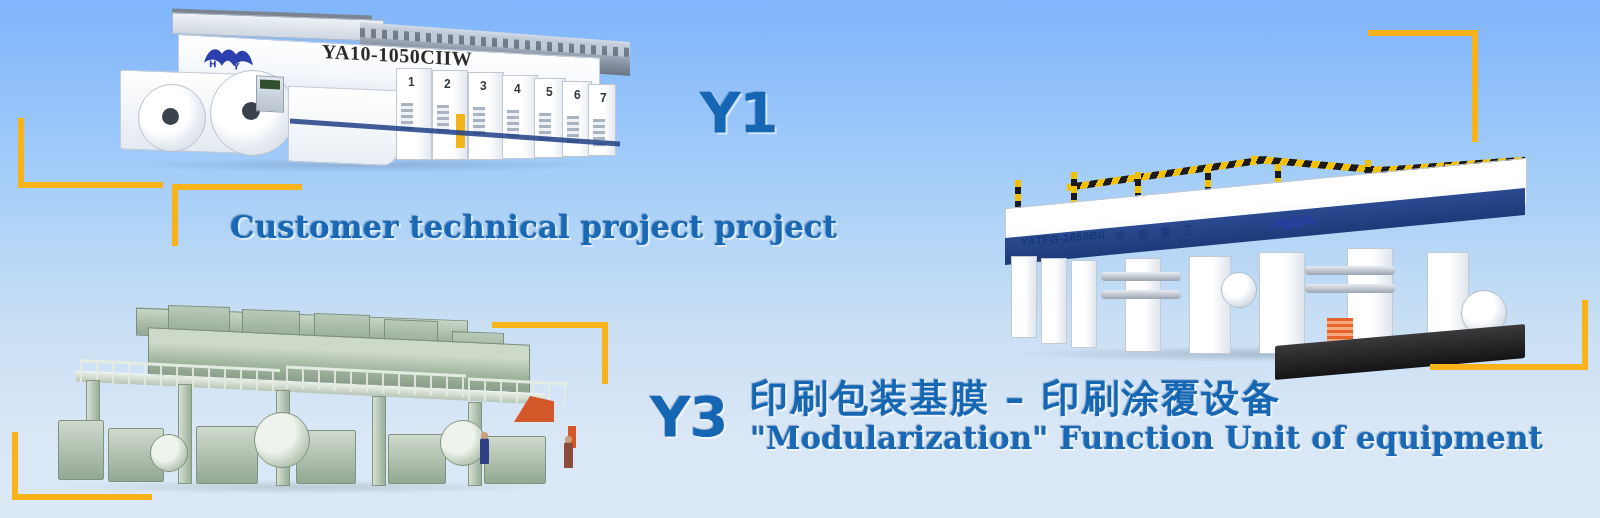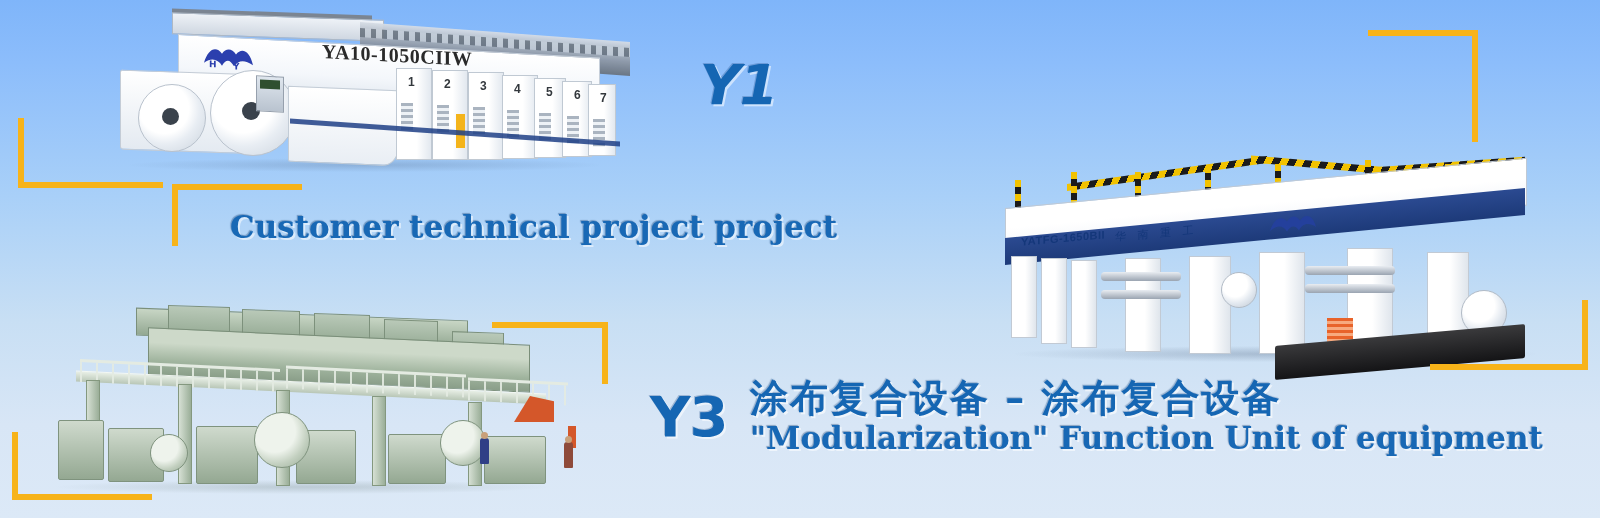--- a/index.html
+++ b/index.html
@@ -399,33 +399,33 @@
   <div class="bracket" style="left:1430px;top:300px;width:158px;height:70px;">
     <i class="v" style="left:152px;top:0;height:70px;"></i>
     <i class="h" style="left:0;top:64px;width:158px;"></i>
   </div>
 
   <div class="bracket" style="left:12px;top:432px;width:140px;height:68px;">
     <i class="v" style="left:0;top:0;height:68px;"></i>
     <i class="h" style="left:0;top:62px;width:140px;"></i>
   </div>
 
-  <div class="txtblock" style="left:700px;top:52px;font-style:italic;">
+  <div class="txtblock" style="left:700px;top:80px;">
     <span class="ycode">Y1</span>
     <span class="lines">
     </span>
   </div>
 
   <div class="txtblock" style="left:212px;top:208px;">
     <span class="lines">
       <div class="en">Customer technical project project</div>
     </span>
   </div>
 
   <div class="txtblock" style="left:650px;top:378px;">
     <span class="ycode">Y3</span>
     <span class="lines">
-      <div class="cn">涂布复合设备 – 涂布复合设备</div>
+      <div class="cn">印刷包装基膜 – 印刷涂覆设备</div>
       <div class="en">"Modularization" Function Unit of equipment</div>
     </span>
   </div>
 
 </div>
 
 </body></html>

